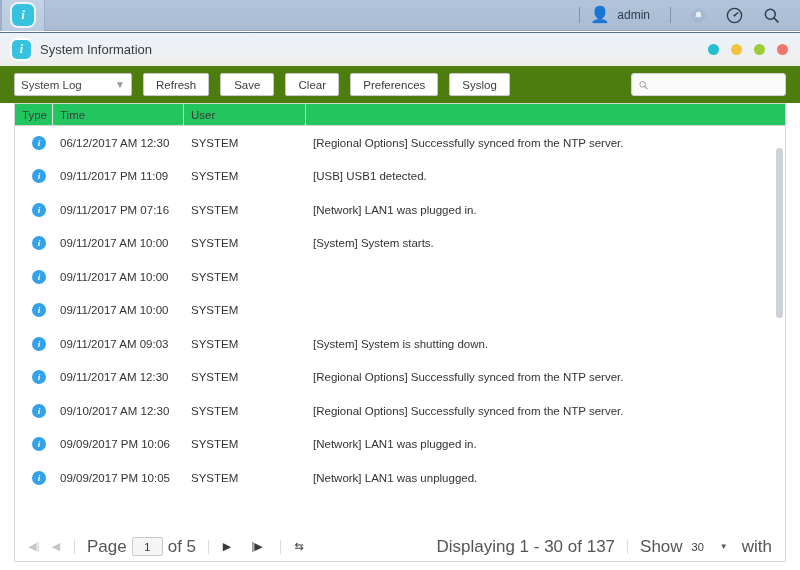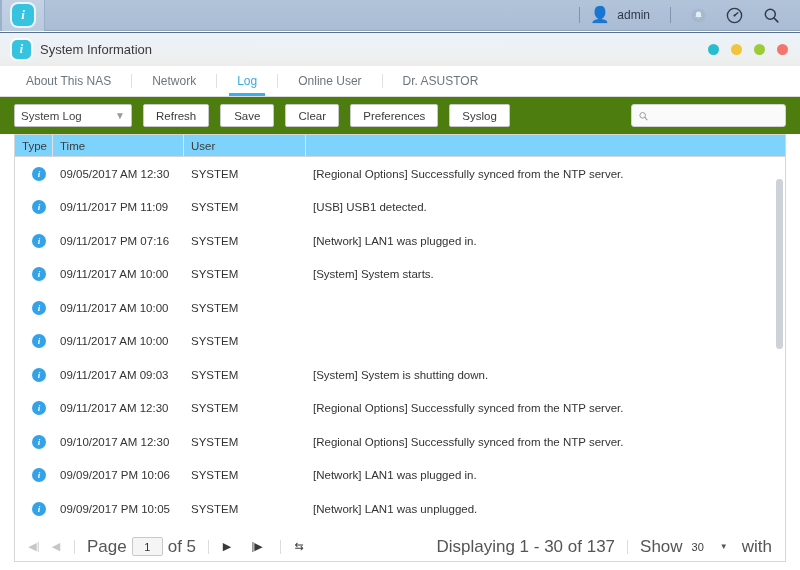--- a/index.html
+++ b/index.html
@@ -121,21 +121,21 @@
   }
 
   
   #grid-wrap {
     flex: 1 1 auto; margin: 0 14px; border: 1px solid #d6d6d6;
     border-bottom: 0; display: flex; flex-direction: column; min-height: 0;
     background: #fff;
   }
   #grid-head {
     flex: 0 0 22px; display: flex; align-items: stretch;
-    border-bottom: 1px solid #d6d6d6; background: #7dd3fc;
+    border-bottom: 1px solid #d6d6d6; background: #22c55e;
   }
   .hcell {
     font-size: 11.5px; color: #3c3c3c; display: flex; align-items: center;
     padding-left: 7px; border-right: 1px solid #e2e2e2; cursor: pointer;
   }
   .c-type { width: 38px; }
   .c-time { width: 131px; }
   .c-user { width: 122px; }
   .c-event { flex: 1 1 auto; border-right: 0; }
 
@@ -231,41 +231,20 @@
     <div class="winicon">i</div>
     <span id="window-title">System Information</span>
     <div id="window-buttons">
       <span class="wbtn" style="background:#26bdd0"></span>
       <span class="wbtn" style="background:#f2c33c"></span>
       <span class="wbtn" style="background:#9bcc36"></span>
       <span class="wbtn" style="background:#f2766e"></span>
     </div>
   </div>
 
-  <div id="tabstrip">
-    <div class="tab">
-        <span>About This NAS</span>
-      </div>
-    <div class="tabdiv"></div>
-    <div class="tab">
-        <span>Network</span>
-      </div>
-    <div class="tabdiv"></div>
-    <div class="tab active">
-        <span>Log</span>
-      </div>
-    <div class="tabdiv"></div>
-    <div class="tab">
-        <span>Online User</span>
-      </div>
-    <div class="tabdiv"></div>
-    <div class="tab">
-        <span>Dr. ASUSTOR</span>
-      </div>
-  </div>
 
   <div id="toolbar">
     <div id="log-select">
       <span>System Log</span>
       <span class="chev">▼</span>
     </div>
     <div class="tbtn">Refresh</div>
     <div class="tbtn">Save</div>
     <div class="tbtn">Clear</div>
     <div class="tbtn">Preferences</div>
@@ -285,21 +264,21 @@
       <div class="hcell c-type">Type</div>
       <div class="hcell c-time">Time</div>
       <div class="hcell c-user">User</div>
     </div>
     <div id="grid-body">
       <div id="rows-host">
           <div class="row">
             <div class="cell c-type">
               <span class="info-dot">i</span>
             </div>
-            <div class="cell c-time">09/05/2017 AM 12:30</div>
+            <div class="cell c-time">06/12/2017 AM 12:30</div>
             <div class="cell c-user">SYSTEM</div>
             <div class="cell c-event">[Regional Options] Successfully synced from the NTP server.</div>
           </div>
           <div class="row">
             <div class="cell c-type">
               <span class="info-dot">i</span>
             </div>
             <div class="cell c-time">09/11/2017 PM 11:09</div>
             <div class="cell c-user">SYSTEM</div>
             <div class="cell c-event">[USB] USB1 detected.</div>

